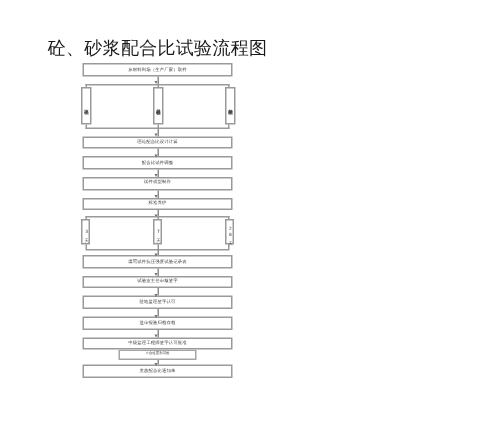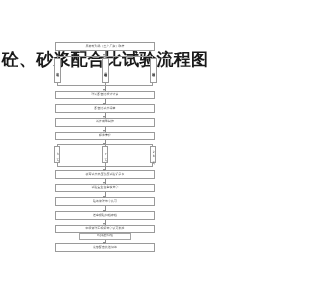--- a/index.html
+++ b/index.html
@@ -24,26 +24,25 @@
   }
 
   
   #title {
     position: absolute;
     top: 24px;
     left: 0;
     width: 210px;
     text-align: center;
     font-family: "DejaVu Serif", "Liberation Serif", serif;
-    font-weight: 700;
-    font-size: 17px;
+    font-weight: 400;
+    font-size: 12px;
     letter-spacing: 0.2px;
     color: #1a1a1a;
     white-space: nowrap;
-    margin-top: 24px;
   }
 
   
   #flow {
     position: absolute;
     left: 55px;
     top: 42px;
     width: 100px;
   }
 

